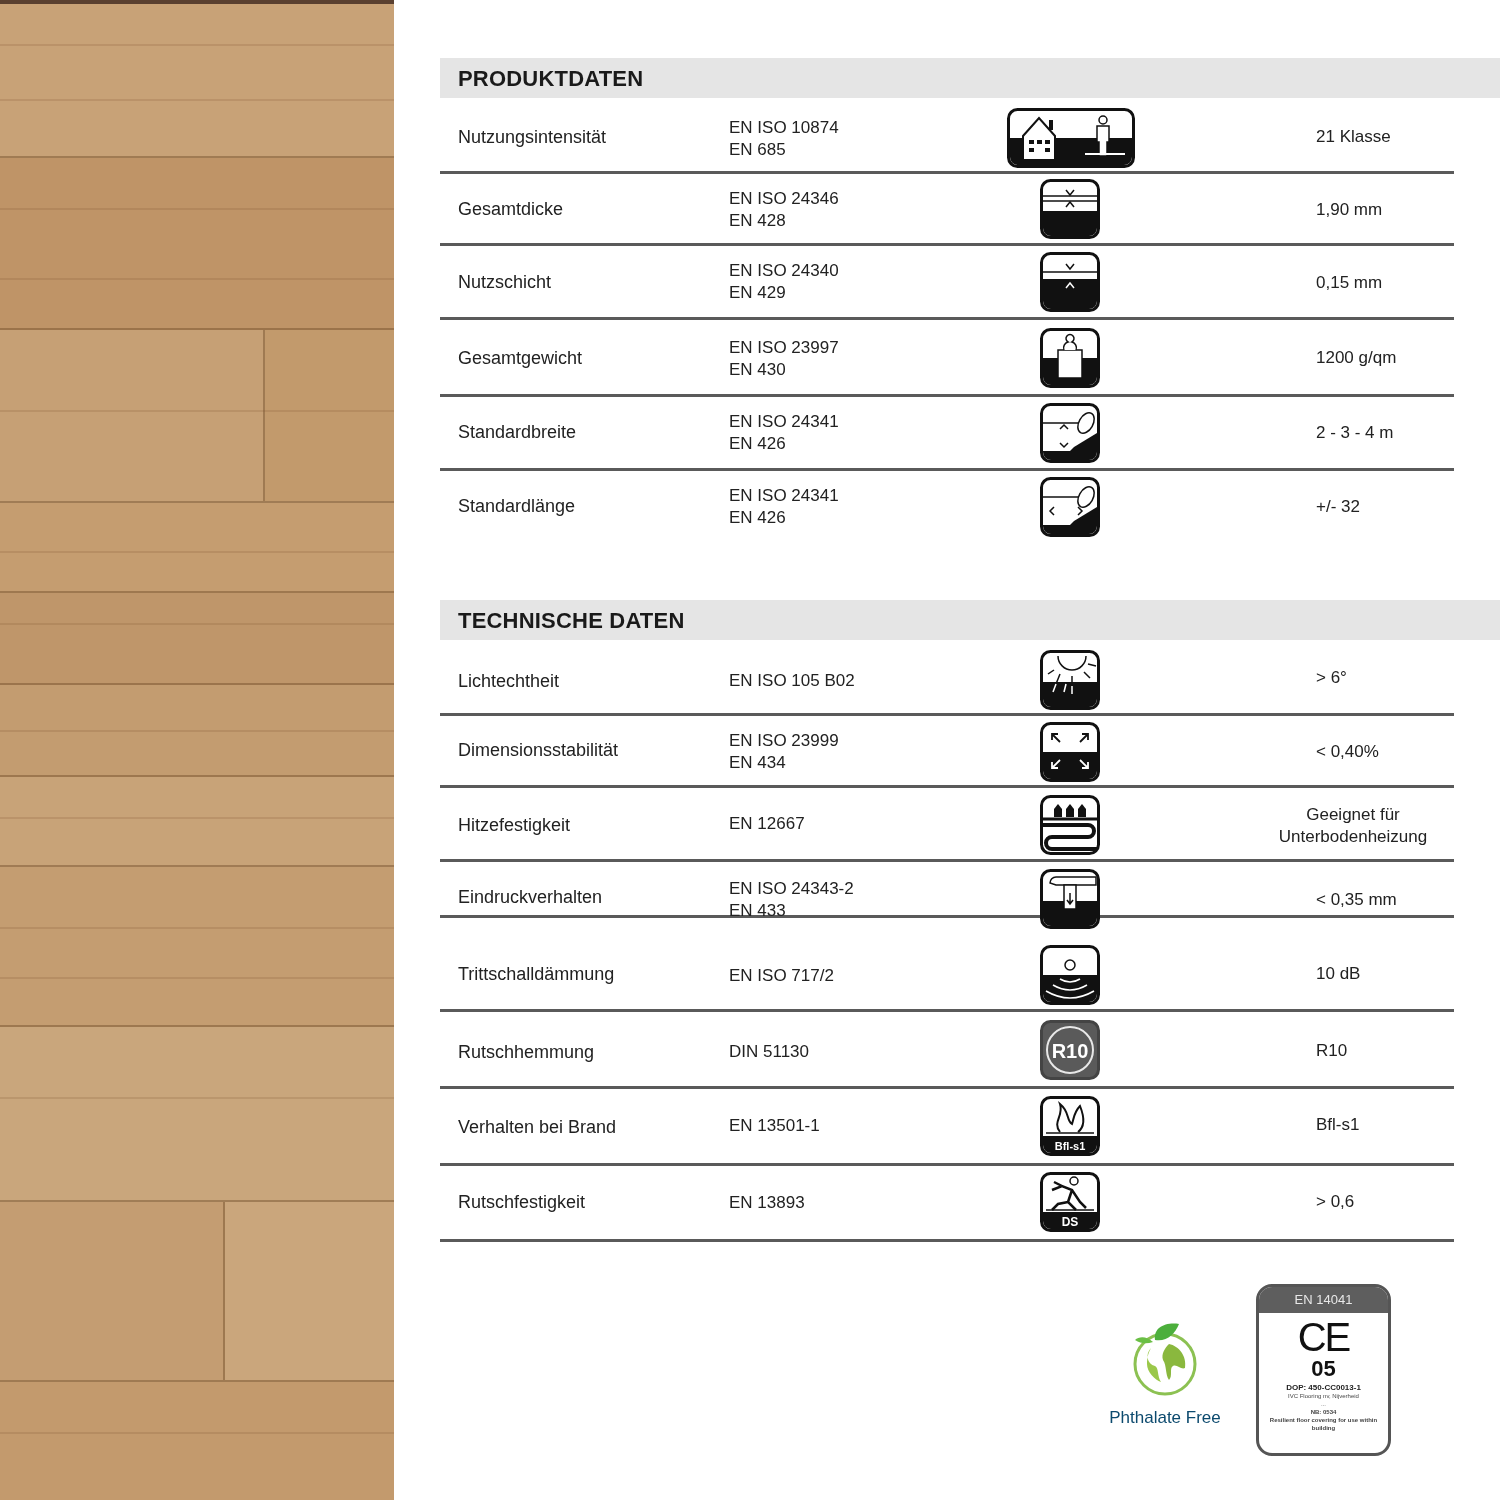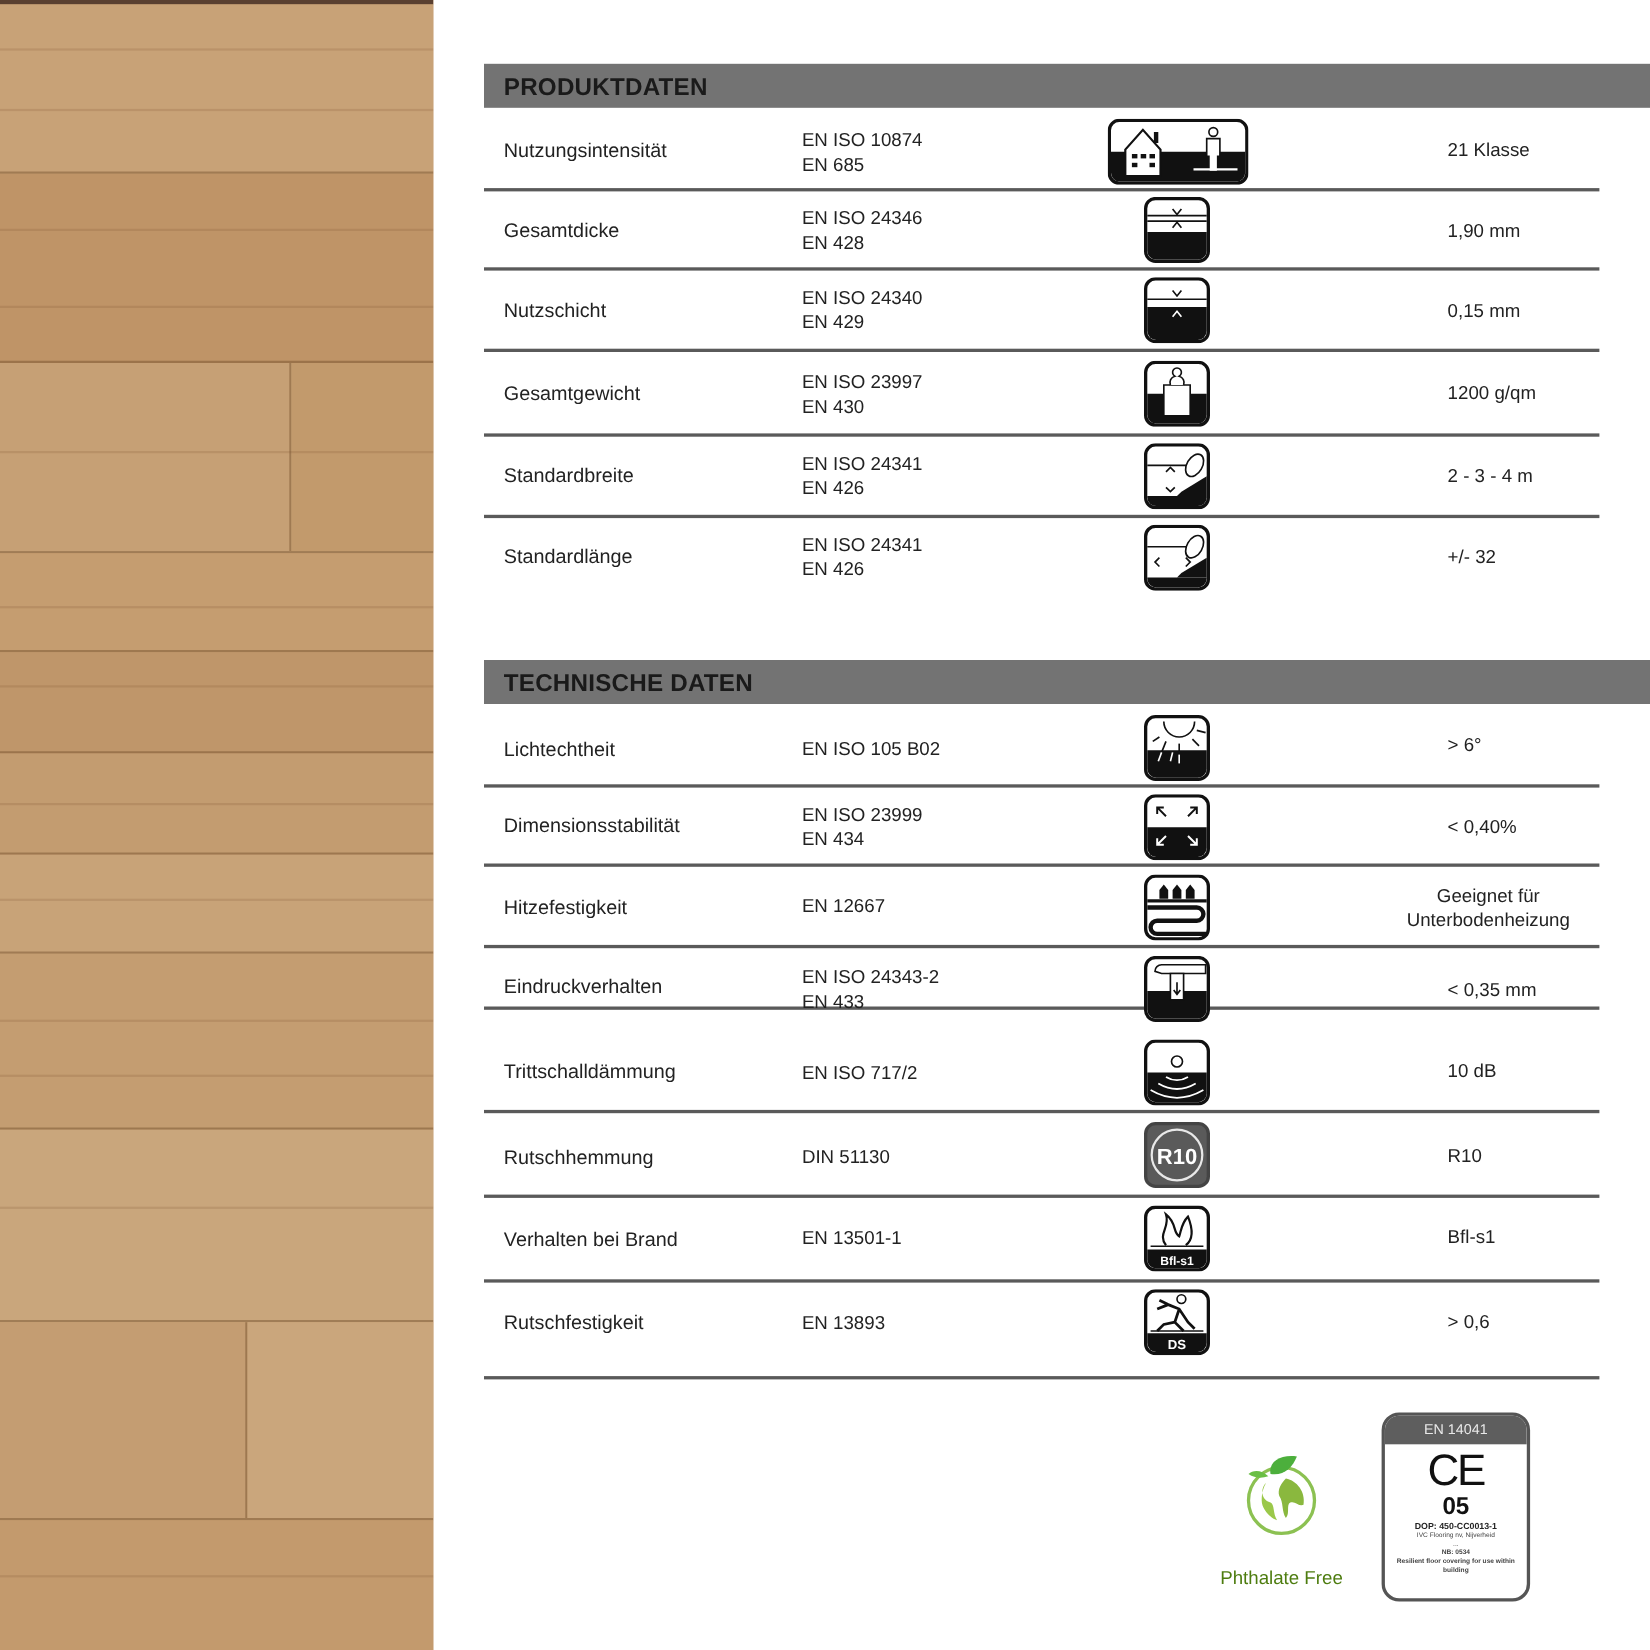--- a/index.html
+++ b/index.html
@@ -9,34 +9,34 @@
   
   .wood { position: absolute; left: 0; top: 0; width: 394px; height: 1500px; overflow: hidden;
           background: #c49a6c; }
   .plank { position: absolute; left: 0; width: 394px; border-bottom: 2px solid rgba(110,75,40,0.45); }
   .plank .seg { position: absolute; top: 0; bottom: 0; }
   .plank .seg.split { border-right: 2px solid rgba(110,75,40,0.45); }
   .grain { position: absolute; left: 0; right: 0; height: 2px; background: rgba(120,80,45,0.18); }
 
   
   .section-header { position: absolute; left: 440px; width: 1060px; height: 40px;
-                    background: #737373; }
+                    background: #e5e5e5; }
   .section-header span { position: absolute; left: 18px; top: 8px; font-size: 22px; font-weight: bold;
                          color: #1a1a1a; letter-spacing: 0.2px; }
   .row { position: absolute; left: 440px; width: 1014px; border-bottom: 3px solid #5a5a5a; }
   .row.last-prod { border-bottom: none; }
   .cell-label { position: absolute; left: 18px; font-size: 18px; color: #222; }
   .cell-norm { position: absolute; left: 289px; font-size: 17px; line-height: 22px; color: #222; }
   .cell-value { position: absolute; left: 876px; font-size: 17px; color: #222; }
   .cell-value.center { left: 820px; width: 186px; text-align: center; line-height: 22px; }
   .icon { position: absolute; width: 60px; height: 60px; }
   .icon svg { width: 100%; height: 100%; display: block; }
 
   .phthalate { position: absolute; left: 1100px; top: 1320px; width: 130px; text-align: center; }
-  .phthalate .label { font-size: 17px; color: #4d7c0f; margin-top: 20px; display: block; text-align: center; }
+  .phthalate .label { font-size: 17px; color: #0c4a6e; margin-top: 4px; display: block; text-align: center; }
   .ce-badge { position: absolute; left: 1256px; top: 1284px; width: 135px; height: 172px;
               border: 3px solid #555; border-radius: 16px; overflow: hidden; background: #fff; }
   .ce-badge .top { background: #5e5e5e; color: #e8e8e8; font-size: 13px; text-align: center;
                    height: 26px; line-height: 26px; }
   .ce-badge .mark { font-size: 40px; text-align: center; font-weight: normal; line-height: 40px;
                     margin-top: 4px; color: #111; letter-spacing: -2px; }
   .ce-badge .num { font-size: 22px; font-weight: bold; text-align: center; line-height: 24px; color: #111; }
   .ce-badge .dop { font-size: 8px; font-weight: bold; text-align: center; margin-top: 2px; color: #222; }
   .ce-badge .small { font-size: 6px; text-align: center; color: #444; line-height: 8px; padding: 0 6px; }
 </style>
@@ -346,21 +346,21 @@
         <rect x="1.5" y="1.5" width="57" height="57" rx="9" fill="#fff" stroke="#111" stroke-width="3"></rect>
       <path d="M3 40 H57 V49 a8 8 0 0 1 -8 8 H11 a8 8 0 0 1 -8 -8 Z" fill="#111"></path>
       <path d="M20 36 C12 26 24 20 20 8 C30 16 26 24 32 28 C34 22 34 16 40 10 C44 20 46 30 38 36" fill="none" stroke="#111" stroke-width="2"></path>
       <line x1="6" y1="37" x2="54" y2="37" stroke="#111" stroke-width="1.5"></line>
       <text x="30" y="54" text-anchor="middle" font-family="Liberation Sans, sans-serif" font-weight="bold" font-size="11" fill="#fff">Bfl-s1</text>
     </svg>
   </div>
   <span class="cell-value" style="top:26px;">Bfl-s1</span>
 </div>
 
-<div class="row" style="top:1166px;height:88px;">
+<div class="row" style="top:1166px;height:76px;">
   <span class="cell-label" style="top:26px;">Rutschfestigkeit</span>
   <div class="cell-norm" style="top:26px;">
     <div>EN 13893</div>
   </div>
   <div class="icon" style="left:600px;top:6px;">
     <svg viewBox="0 0 60 60">
         <rect x="1.5" y="1.5" width="57" height="57" rx="9" fill="#fff" stroke="#111" stroke-width="3"></rect>
       <path d="M3 40 H57 V49 a8 8 0 0 1 -8 8 H11 a8 8 0 0 1 -8 -8 Z" fill="#111"></path>
       <circle cx="34" cy="9" r="4" fill="#fff" stroke="#111" stroke-width="1.5"></circle>
       <path d="M12 18 L22 14 L32 18 L40 30 L46 36 M32 18 L28 30 L36 38 M28 30 L18 32 L12 38 M22 14 L14 10" fill="none" stroke="#111" stroke-width="2.5"></path>

